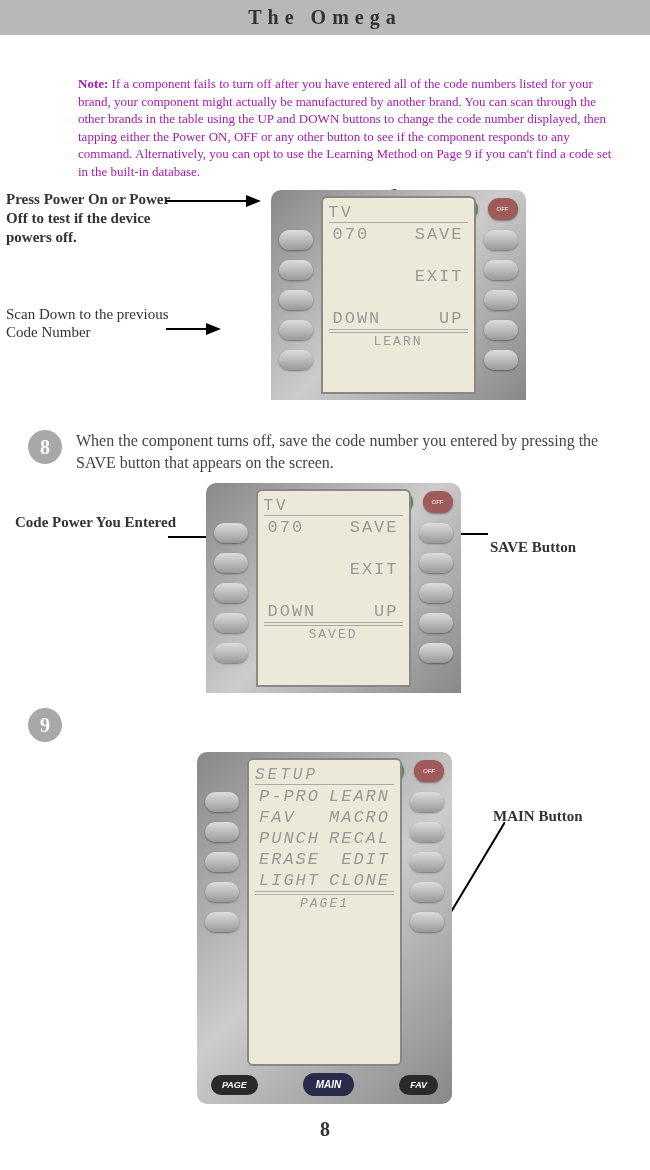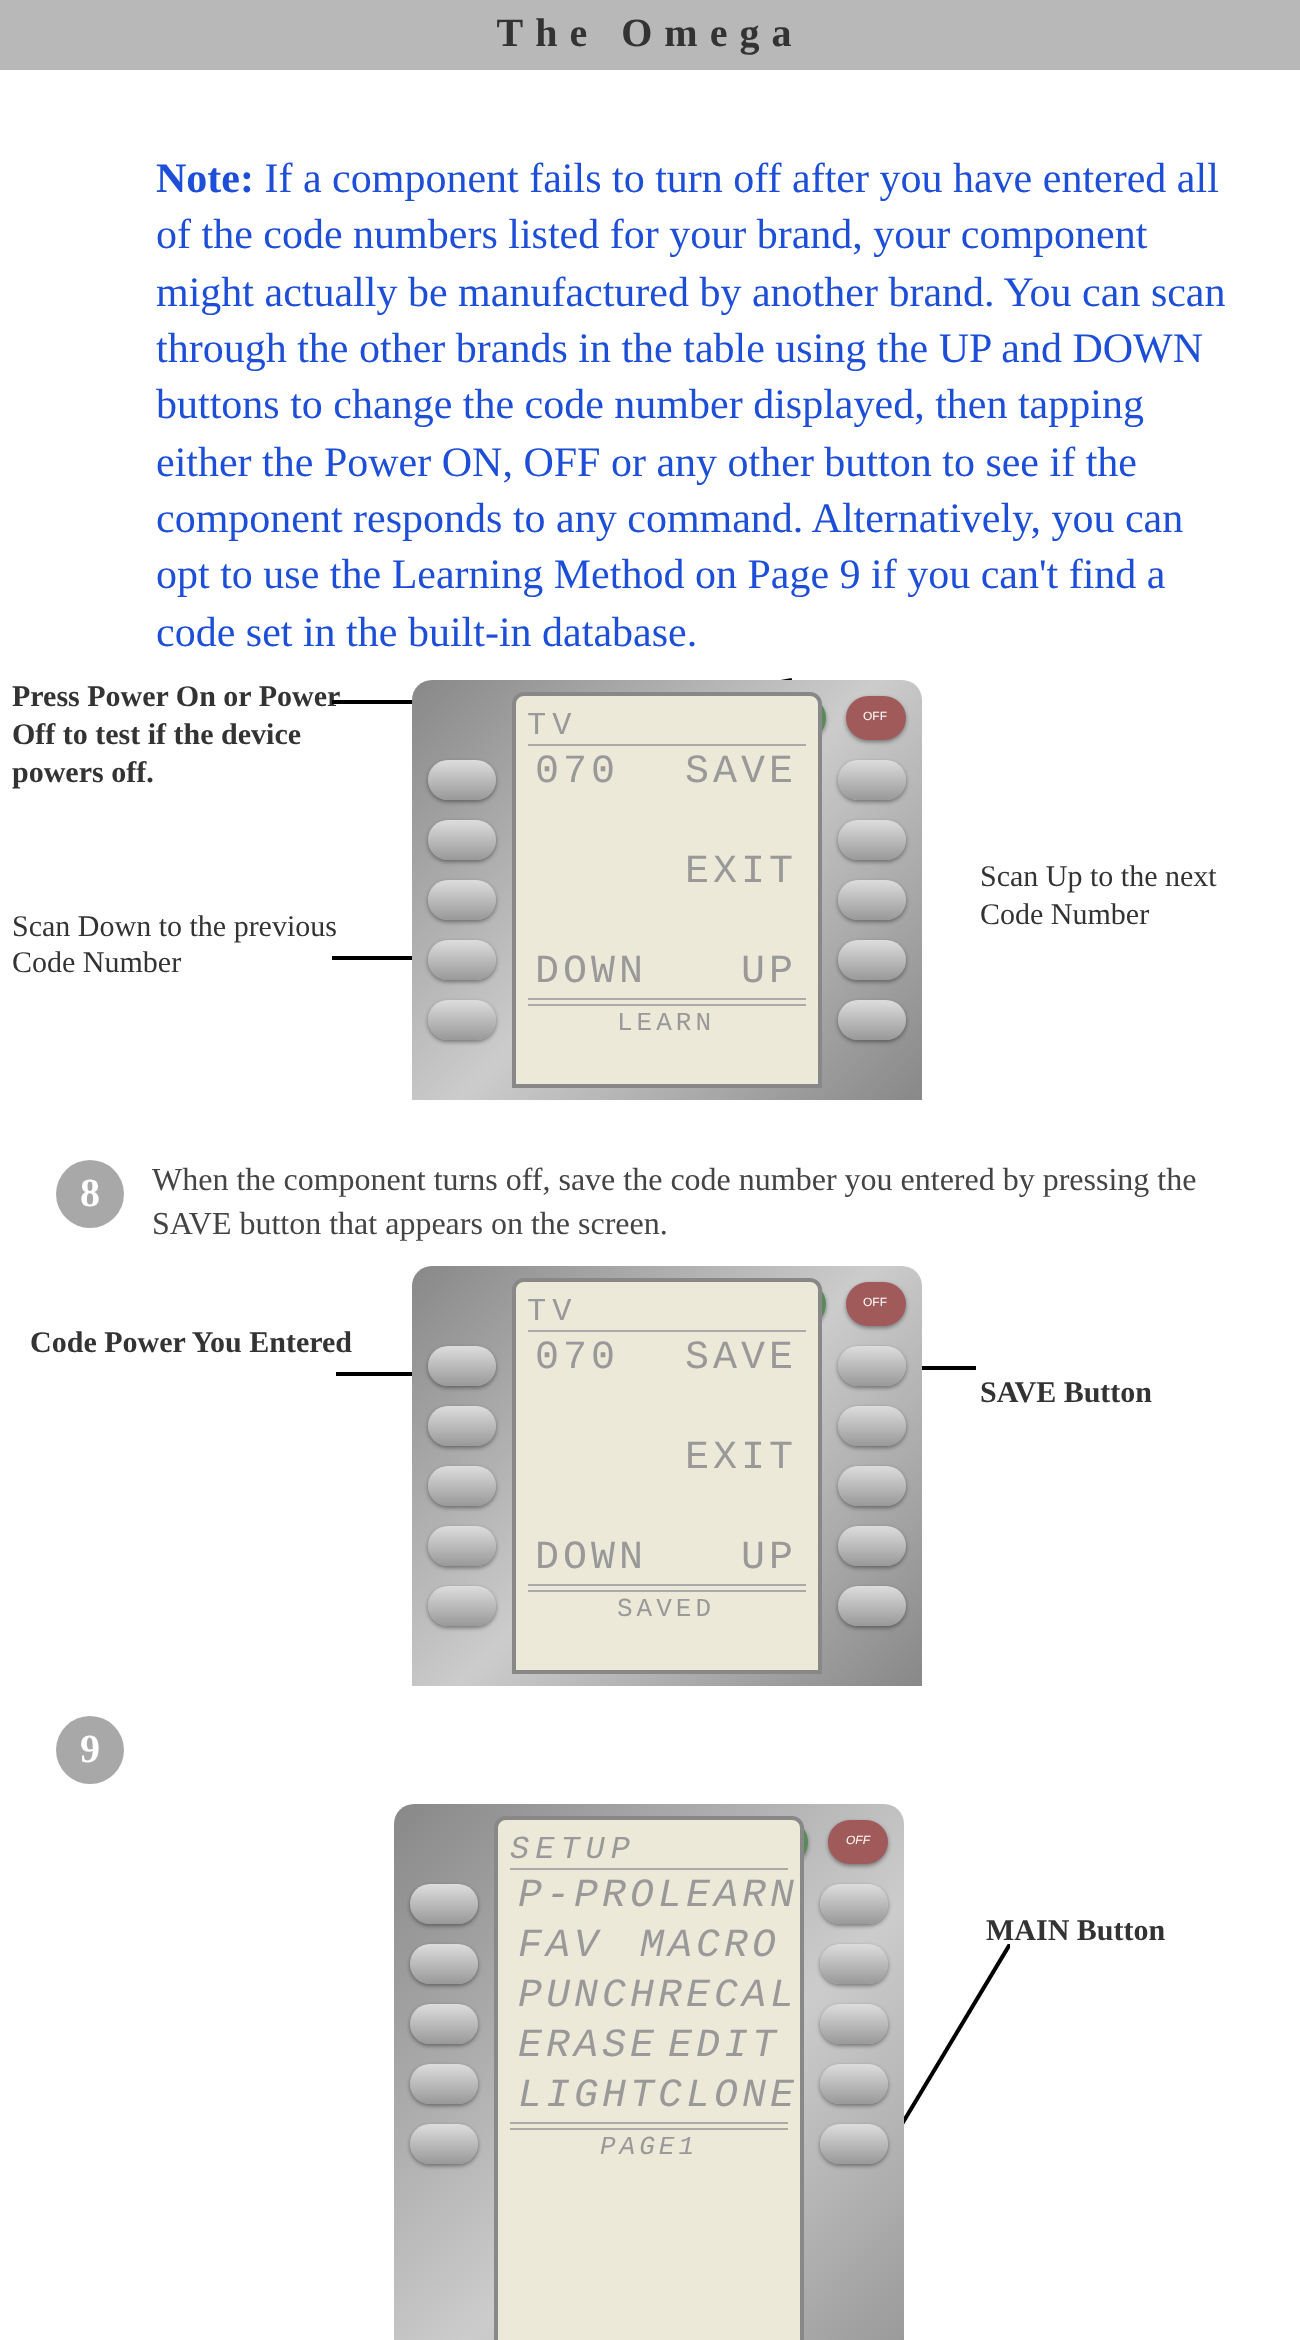--- a/index.html
+++ b/index.html
@@ -13,23 +13,23 @@
       background: #b8b8b8;
       text-align: center;
       padding: 6px 0;
       font-size: 20px;
       font-weight: bold;
       letter-spacing: 6px;
       color: #333;
     }
     .note-block {
       padding: 40px 30px 10px 78px;
-      font-size: 21px;
+      font-size: 13px;
       line-height: 1.35;
-      color: #1d4ed8;
+      color: #a21caf;
     }
     .note-block .note-label { font-weight: bold; }
     .callout-row {
       display: flex;
       align-items: flex-start;
       padding: 0 30px 0 6px;
       position: relative;
     }
     .callout-left {
       width: 170px;
@@ -113,21 +113,21 @@
       background: #ece9d8;
       border-radius: 6px 6px 0 0;
       border: 2px solid #888;
       padding: 6px;
       font-family: 'Courier New', monospace;
       font-weight: normal;
       color: #999;
     }
     .remote.tall .screen { border-radius: 6px; }
     .screen-line {
-      font-size: 20px;
+      font-size: 17px;
       text-align: center;
       letter-spacing: 2px;
       margin: 2px 0;
       white-space: pre;
     }
     .screen-line.row {
       display: flex;
       justify-content: space-between;
       padding: 0 4px;
     }
@@ -283,21 +283,20 @@
         <div class="screen-line row"><span></span><span>EXIT</span></div>
         <div class="screen-line">&nbsp;</div>
         <div class="screen-line row underline">
           <span>DOWN</span>
           <span>UP</span>
         </div>
         <div class="screen-footer">LEARN</div>
       </div>
     </div>
   </div>
-  <div class="callout-right normal">Scan Up to the next Code Number</div>
 </div>
 
 <div class="step-row">
   <div class="step-num">8</div>
   <div class="step-text">When the component turns off, save the code number you entered by pressing the SAVE button that appears on the screen.</div>
 </div>
 
 <div class="callout-row" style="min-height:215px;">
   <div class="callout-left right-align" style="margin-top:30px;">Code Power You Entered</div>
   <div class="remote-wrap">

